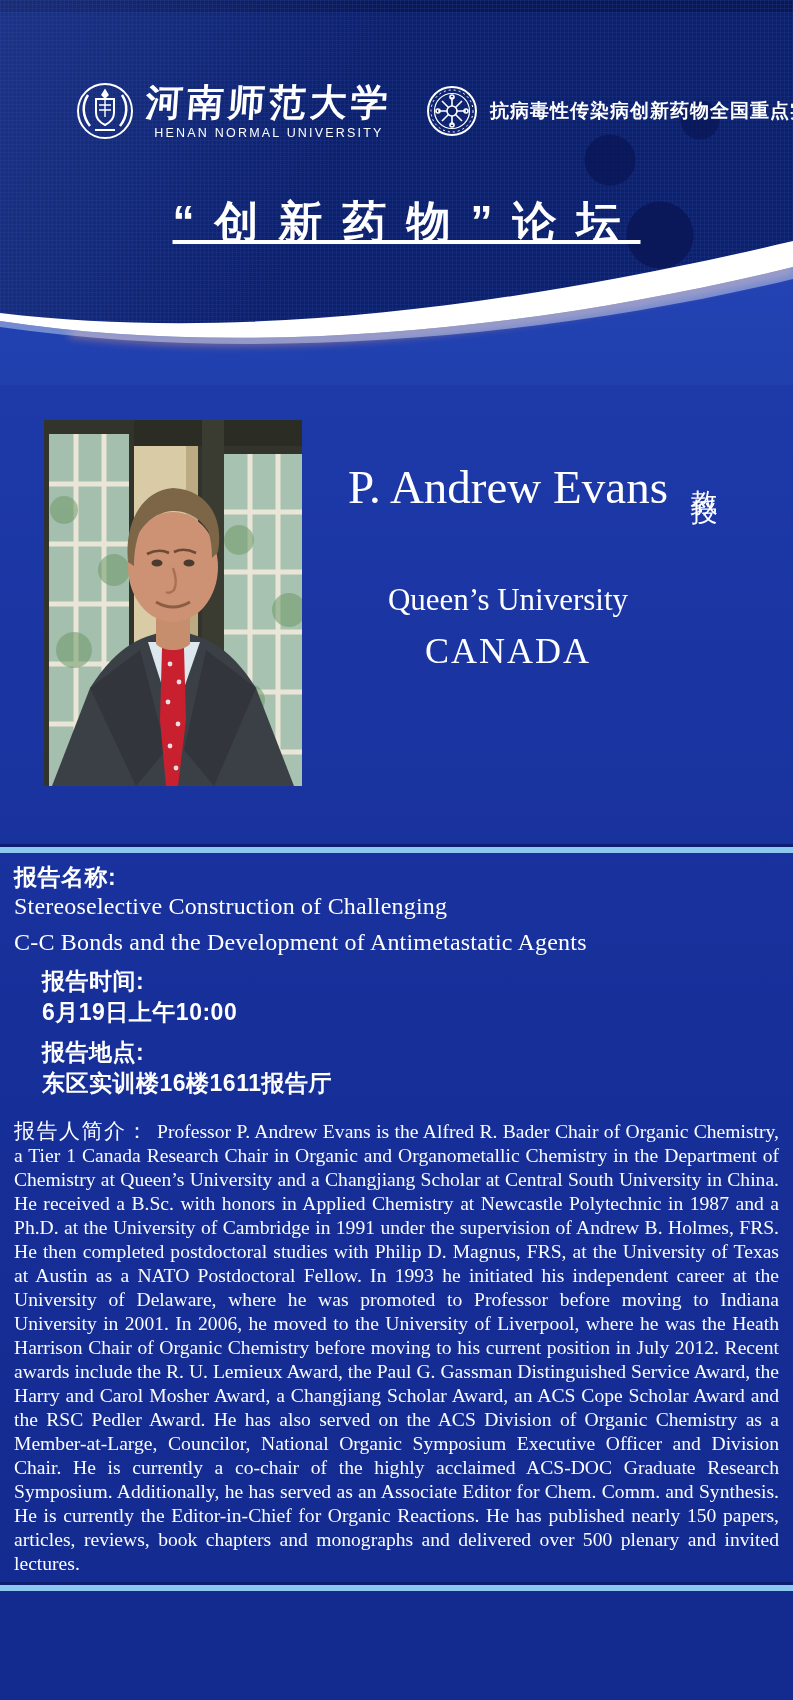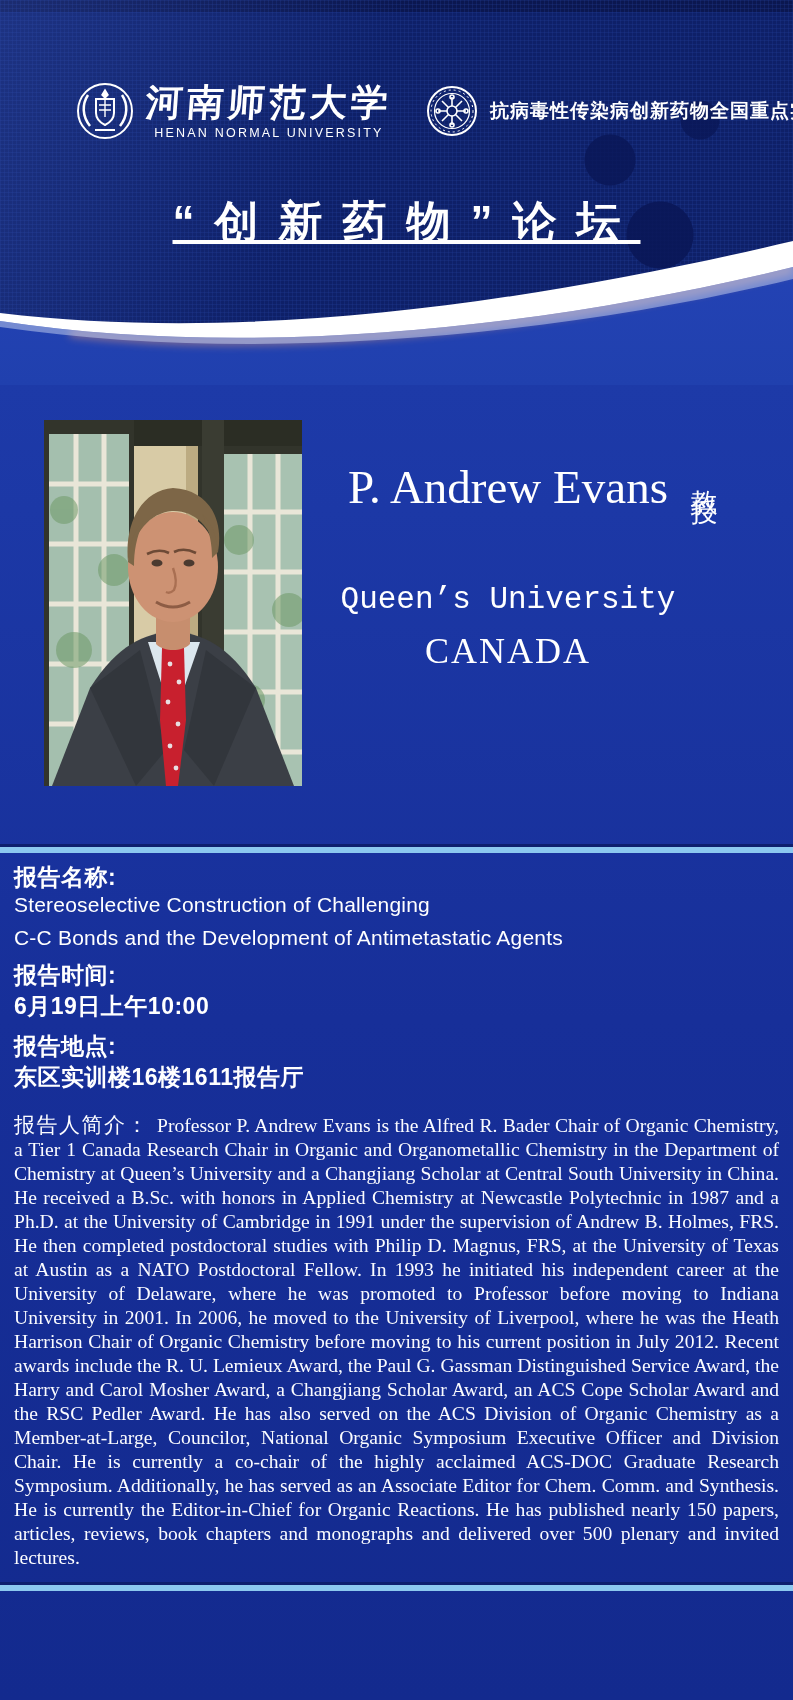--- a/index.html
+++ b/index.html
@@ -40,37 +40,37 @@
     font-size:44px;font-weight:700;letter-spacing:20px;white-space:nowrap;
     text-indent:20px;line-height:1.2;text-decoration:underline;
   }
   
   .swoosh{position:absolute;left:0;top:235px;width:793px;height:150px;display:block;}
   
   .photo{position:absolute;left:44px;top:420px;width:258px;height:366px;display:block;}
   .speaker-block{position:absolute;left:308px;top:462px;width:400px;text-align:center;}
   .speaker-name{font-family:"Liberation Serif","DejaVu Serif",serif;font-size:47px;font-weight:400;
                 white-space:nowrap;line-height:1.1;}
-  .speaker-affil{font-family:Liberation Mono, monospace;font-size:31px;margin-top:62px;line-height:1.55;text-align:center;}
+  .speaker-affil{font-family:Liberation Serif, serif;font-size:31px;margin-top:62px;line-height:1.55;text-align:center;}
   .speaker-country{font-family:"Liberation Serif","DejaVu Serif",serif;font-size:36px;letter-spacing:2px;line-height:1.55;}
   .prof-vertical{
     position:absolute;left:686px;top:468px;writing-mode:vertical-rl;
     font-size:27px;letter-spacing:9px;font-weight:400;
   }
   
   .divider{position:absolute;left:0;width:793px;height:6px;background:#8cc8ef;border-top:3px solid #0d1f6e;}
   .divider.top{top:844px;}
   .divider.bottom{top:1582px;}
   
   .report-info{position:absolute;left:14px;top:862px;width:765px;}
   .report-line{display:flex;align-items:baseline;white-space:nowrap;margin-bottom:9px;flex-direction:column;}
   .cn-label{font-size:23px;font-weight:700;letter-spacing:.5px;margin-right:10px;flex:0 0 auto;}
-  .mono{font-family:Liberation Sans, sans-serif;font-size:21px;font-weight:500;letter-spacing:.2px;}
+  .mono{font-family:Liberation Serif, serif;font-size:24px;font-weight:500;letter-spacing:.2px;}
   .mono-line2{margin:2px 12px 10px 0;}
-  .cn-value{font-size:23px;font-weight:700;letter-spacing:.5px;}
+  .cn-value{font-size:23px;font-weight:700;letter-spacing:.5px;margin-left:28px;}
   .bio{
     margin-top:20px;font-family:"Liberation Serif","DejaVu Serif",serif;
     font-size:19.6px;line-height:24px;text-align:justify;color:#fbfcff;
   }
   .bio-label{font-family:"Liberation Sans",sans-serif;font-size:21px;letter-spacing:1px;margin-right:8px;}
 </style>
 </head>
 <body>
 
 <div class="poster">

